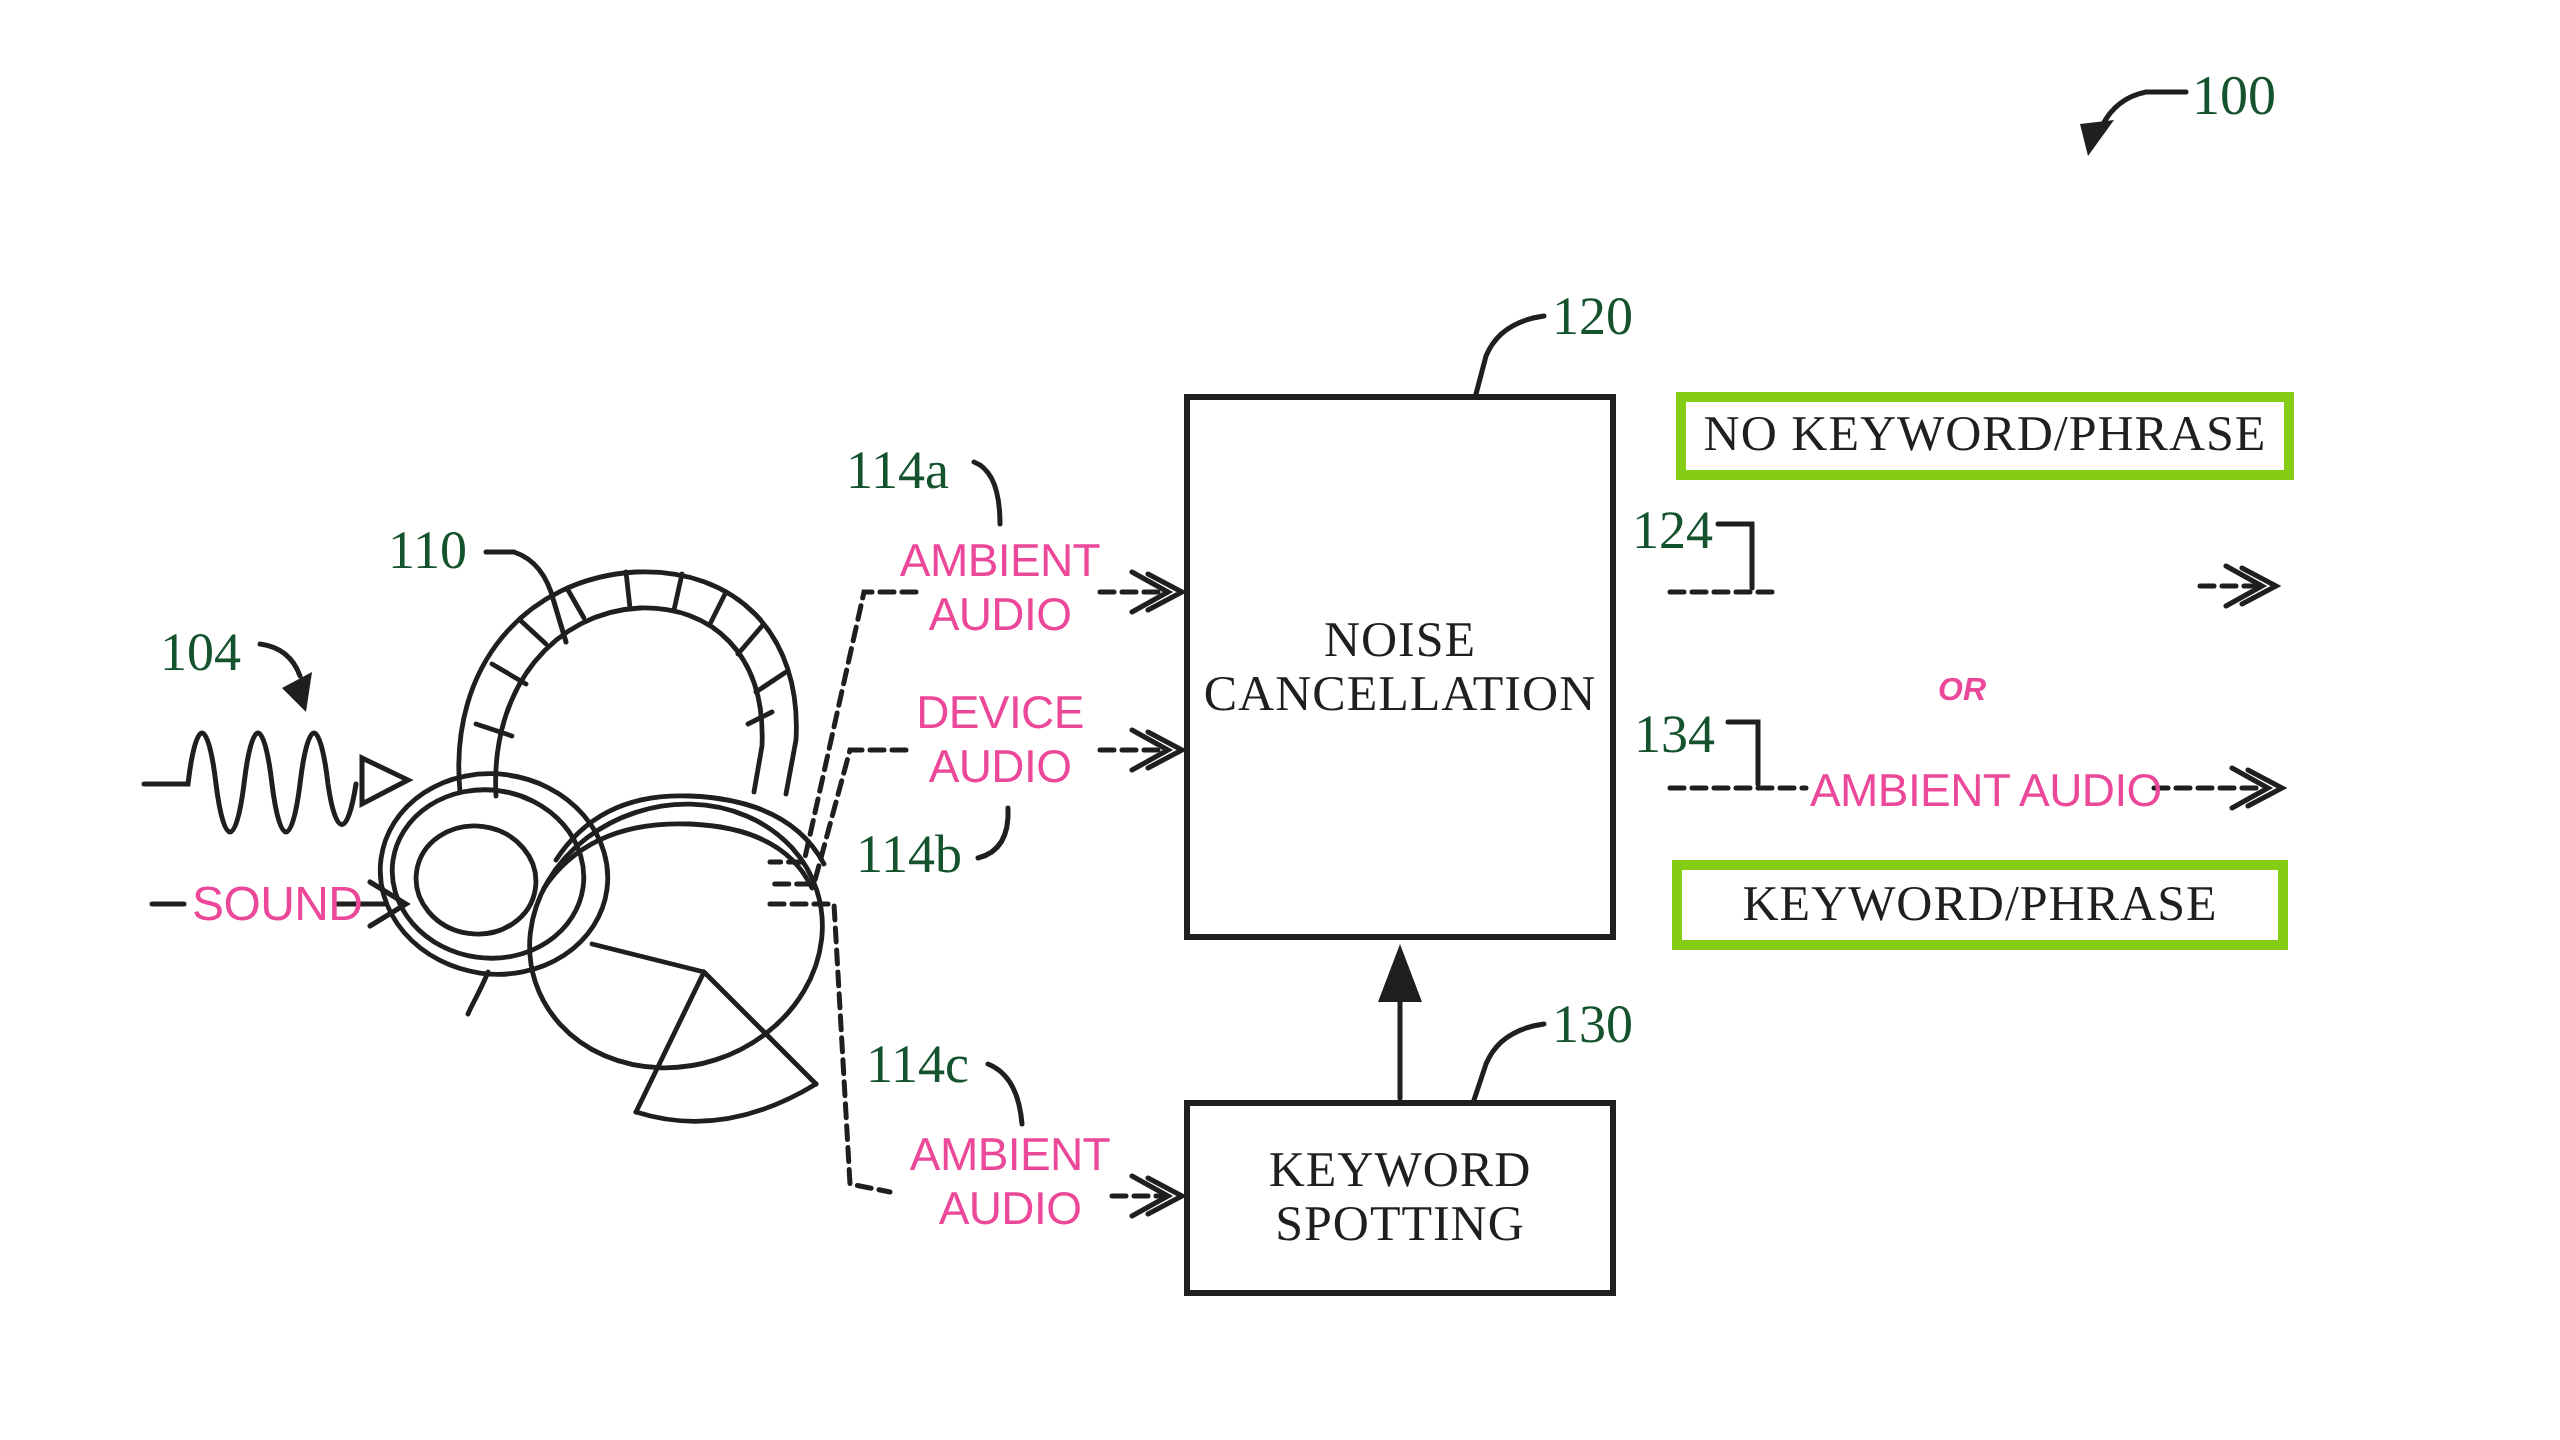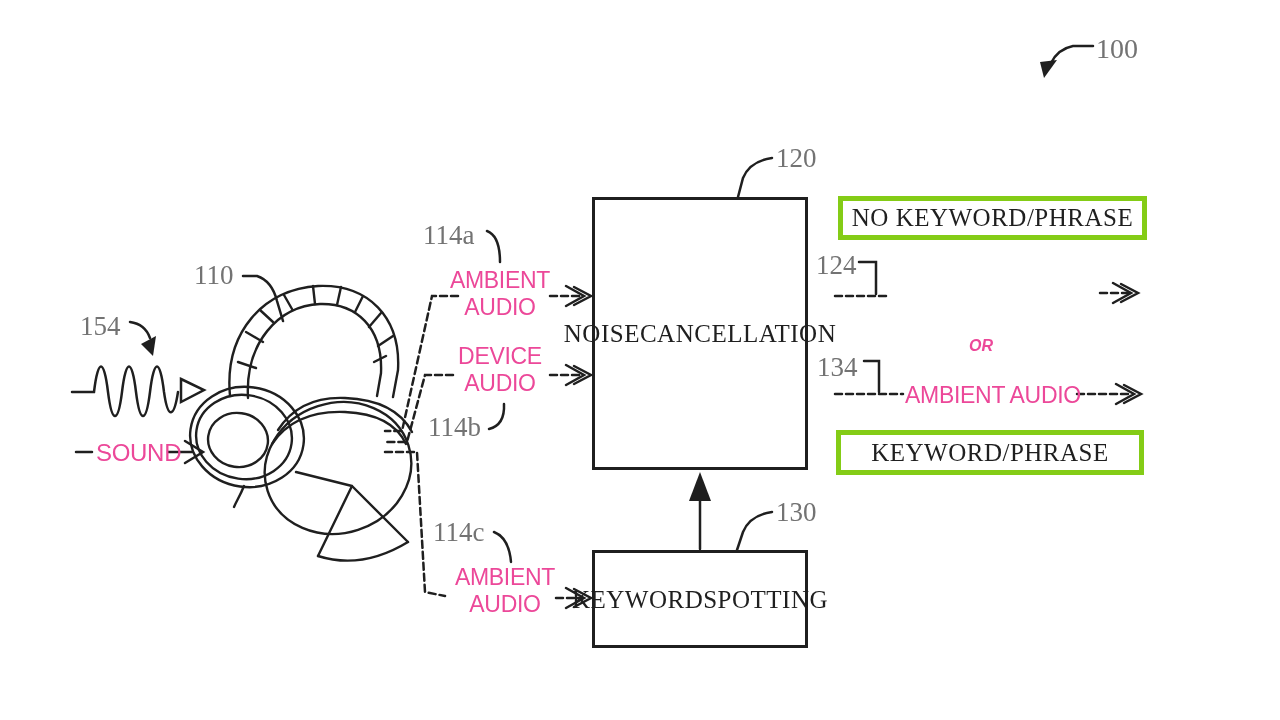--- a/index.html
+++ b/index.html
@@ -1,24 +1,24 @@
 <!DOCTYPE html>
 <html><head>
 <meta charset="utf-8">
 <style>
   html,body{margin:0;padding:0;background:#fff;}
   #stage{position:relative;width:1280px;height:720px;background:#fff;overflow:hidden;
          font-family:"Liberation Serif",serif;color:#1f1f1f;}
   #art{position:absolute;left:0;top:0;width:1280px;height:720px;}
   .abs{position:absolute;white-space:nowrap;}
-  .ref{font-family:"Liberation Serif",serif;font-size:27px;color:#737373;}
+  .ref{font-family:"Liberation Serif",serif;font-size:27px;color:#14532d;}
   .sans{font-family:"Liberation Sans",sans-serif;color:#ec4899;}
   .lbl2{font-size:23px;line-height:27px;text-align:center;letter-spacing:-0.3px;}
   .flowlbl{font-size:23px;letter-spacing:-0.3px;}
-  .procbox{position:absolute;border:3px solid #1f1f1f;display:flex;flex-direction:row;
+  .procbox{position:absolute;border:3px solid #1f1f1f;display:flex;flex-direction:column;
            align-items:center;justify-content:center;font-size:25px;line-height:27px;
            letter-spacing:0.5px;text-align:center;background:#fff;}
   .banner{position:absolute;border:5px solid #84cc16;display:flex;align-items:center;
           justify-content:center;font-size:25px;letter-spacing:0.5px;background:#fff;}
   .or{font-size:16px;font-style:italic;font-weight:bold;text-align:center;}
 </style>
 </head>
 <body>
 
 <div id="stage">
@@ -128,21 +128,21 @@
       <path d="M 1100 293 H 1128" stroke-dasharray="7 4"></path>
       <polyline points="1113,283 1131,293 1113,303"></polyline>
       <polyline points="1121,284 1138,293 1121,302"></polyline>
       <path d="M 1077 394 H 1130" stroke-dasharray="7 4"></path>
       <polyline points="1116,384 1134,394 1116,404"></polyline>
       <polyline points="1124,385 1141,394 1124,403"></polyline>
     </g>
   </svg>
 
   <div class="abs ref" style="left:1096px;top:33px;font-size:28px;">100</div>
-  <div class="abs ref" style="left:80px;top:311px;">154</div>
+  <div class="abs ref" style="left:80px;top:311px;">104</div>
   <div class="abs ref" style="left:194px;top:260px;">110</div>
   <div class="abs ref" style="left:423px;top:220px;">114a</div>
   <div class="abs ref" style="left:428px;top:412px;">114b</div>
   <div class="abs ref" style="left:433px;top:517px;">114c</div>
   <div class="abs ref" style="left:776px;top:143px;">120</div>
   <div class="abs ref" style="left:776px;top:497px;">130</div>
   <div class="abs ref" style="left:816px;top:250px;">124</div>
   <div class="abs ref" style="left:817px;top:352px;">134</div>
 
   <div class="abs sans flowlbl" style="left:96px;top:439px;font-size:24px;">SOUND</div>

